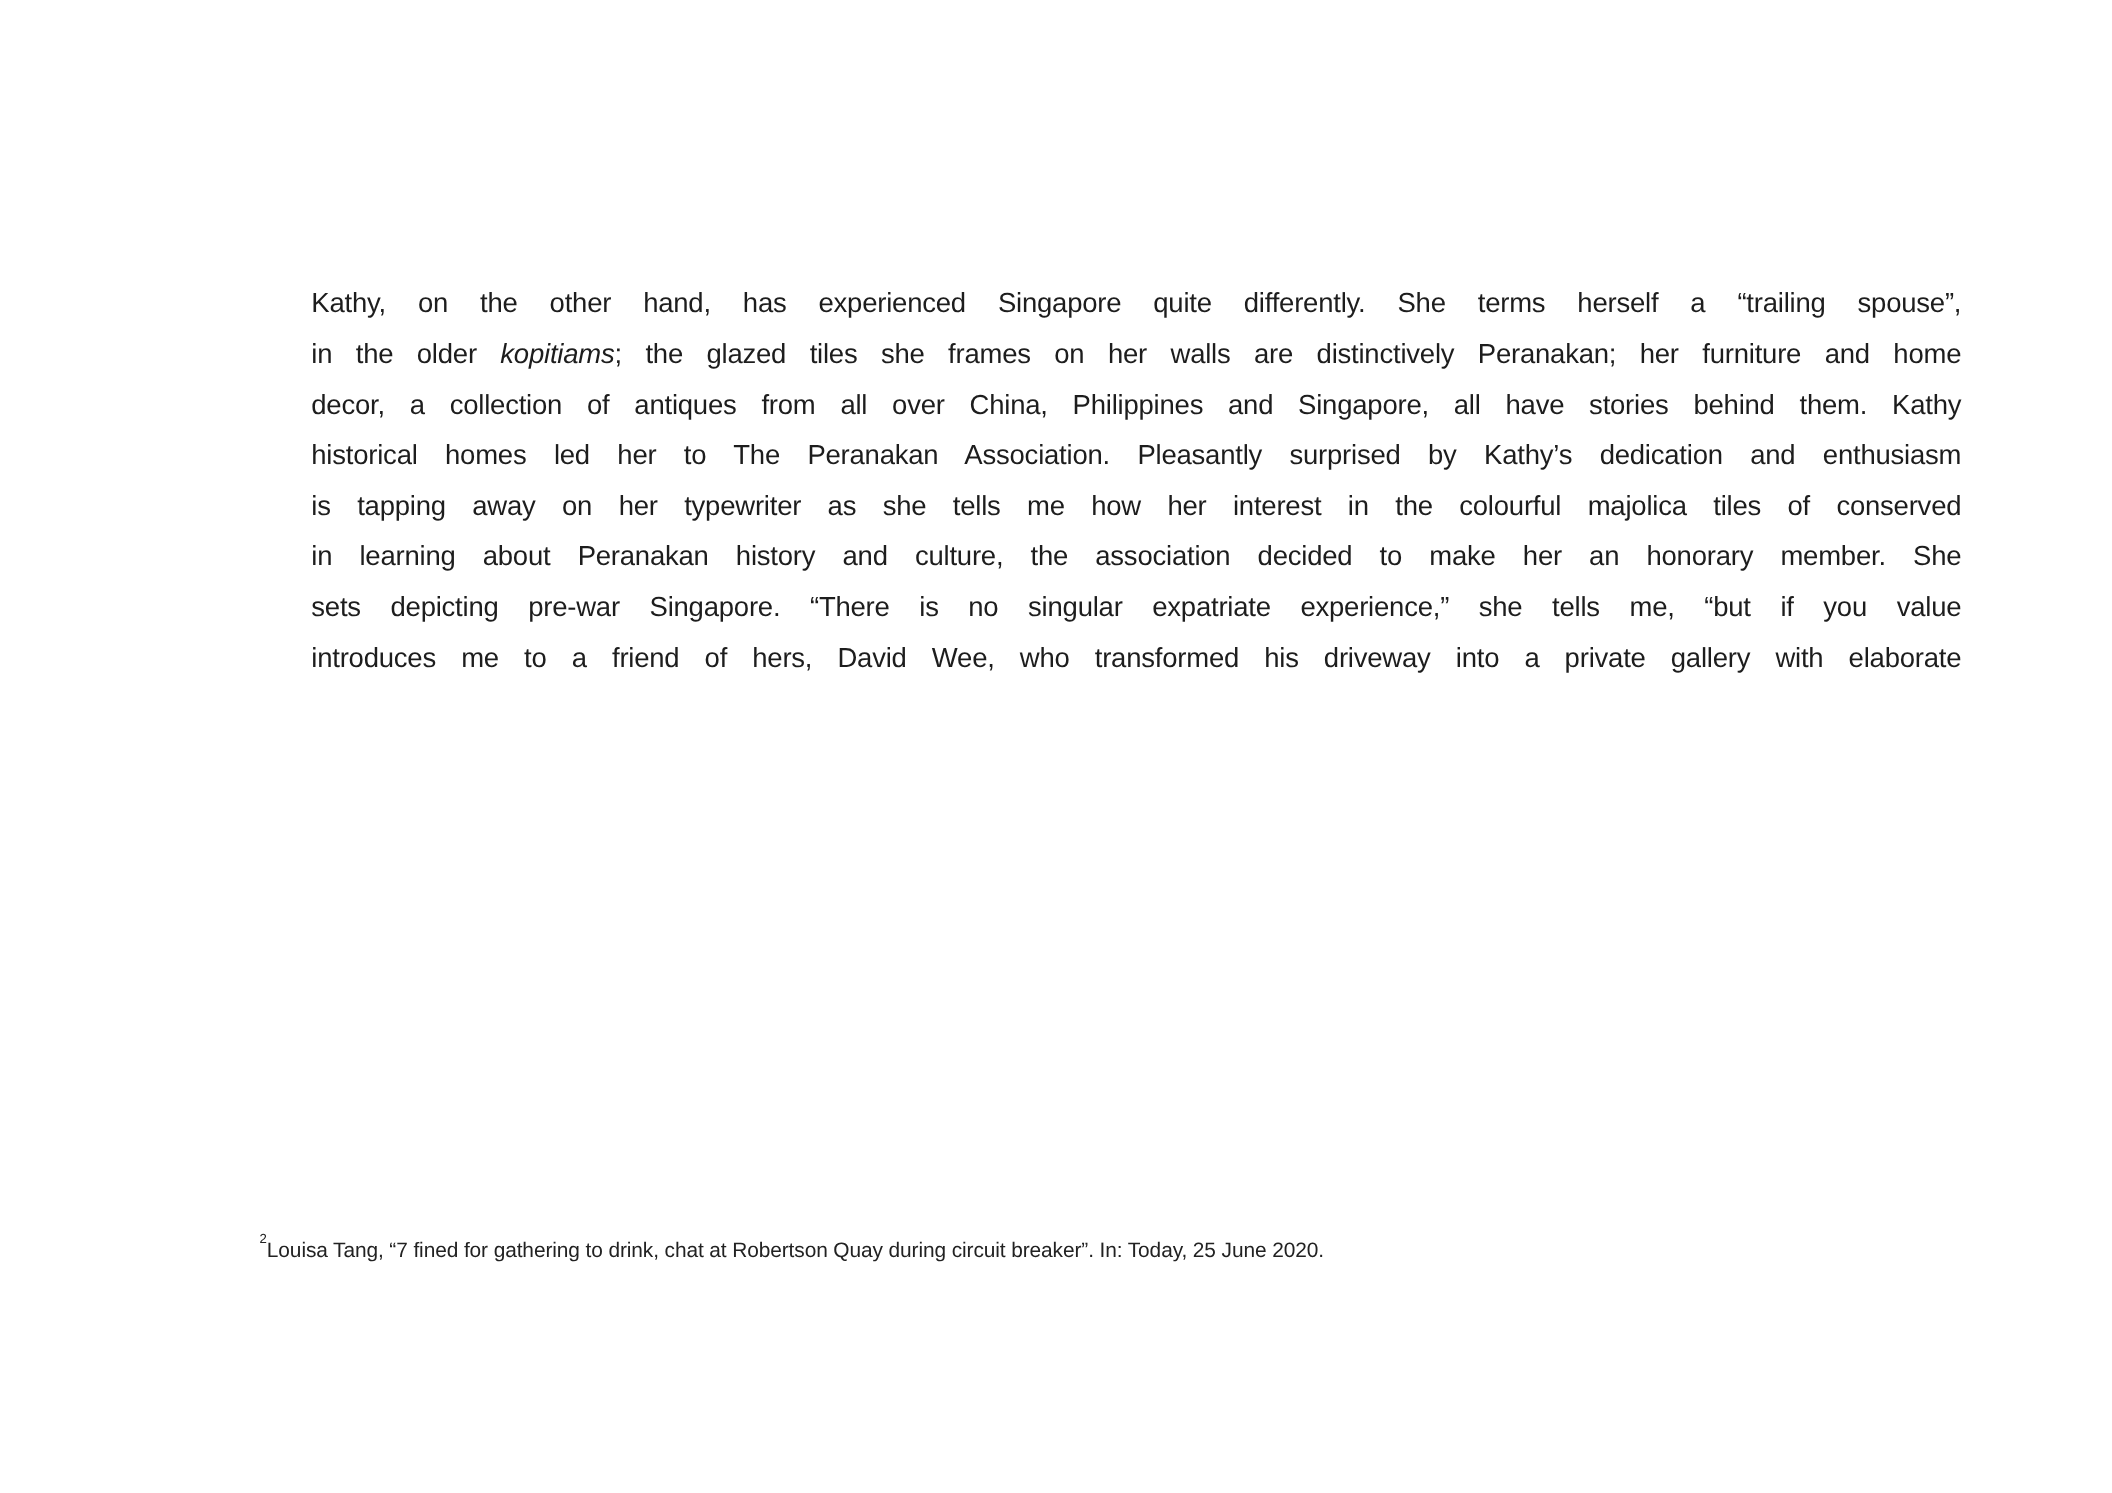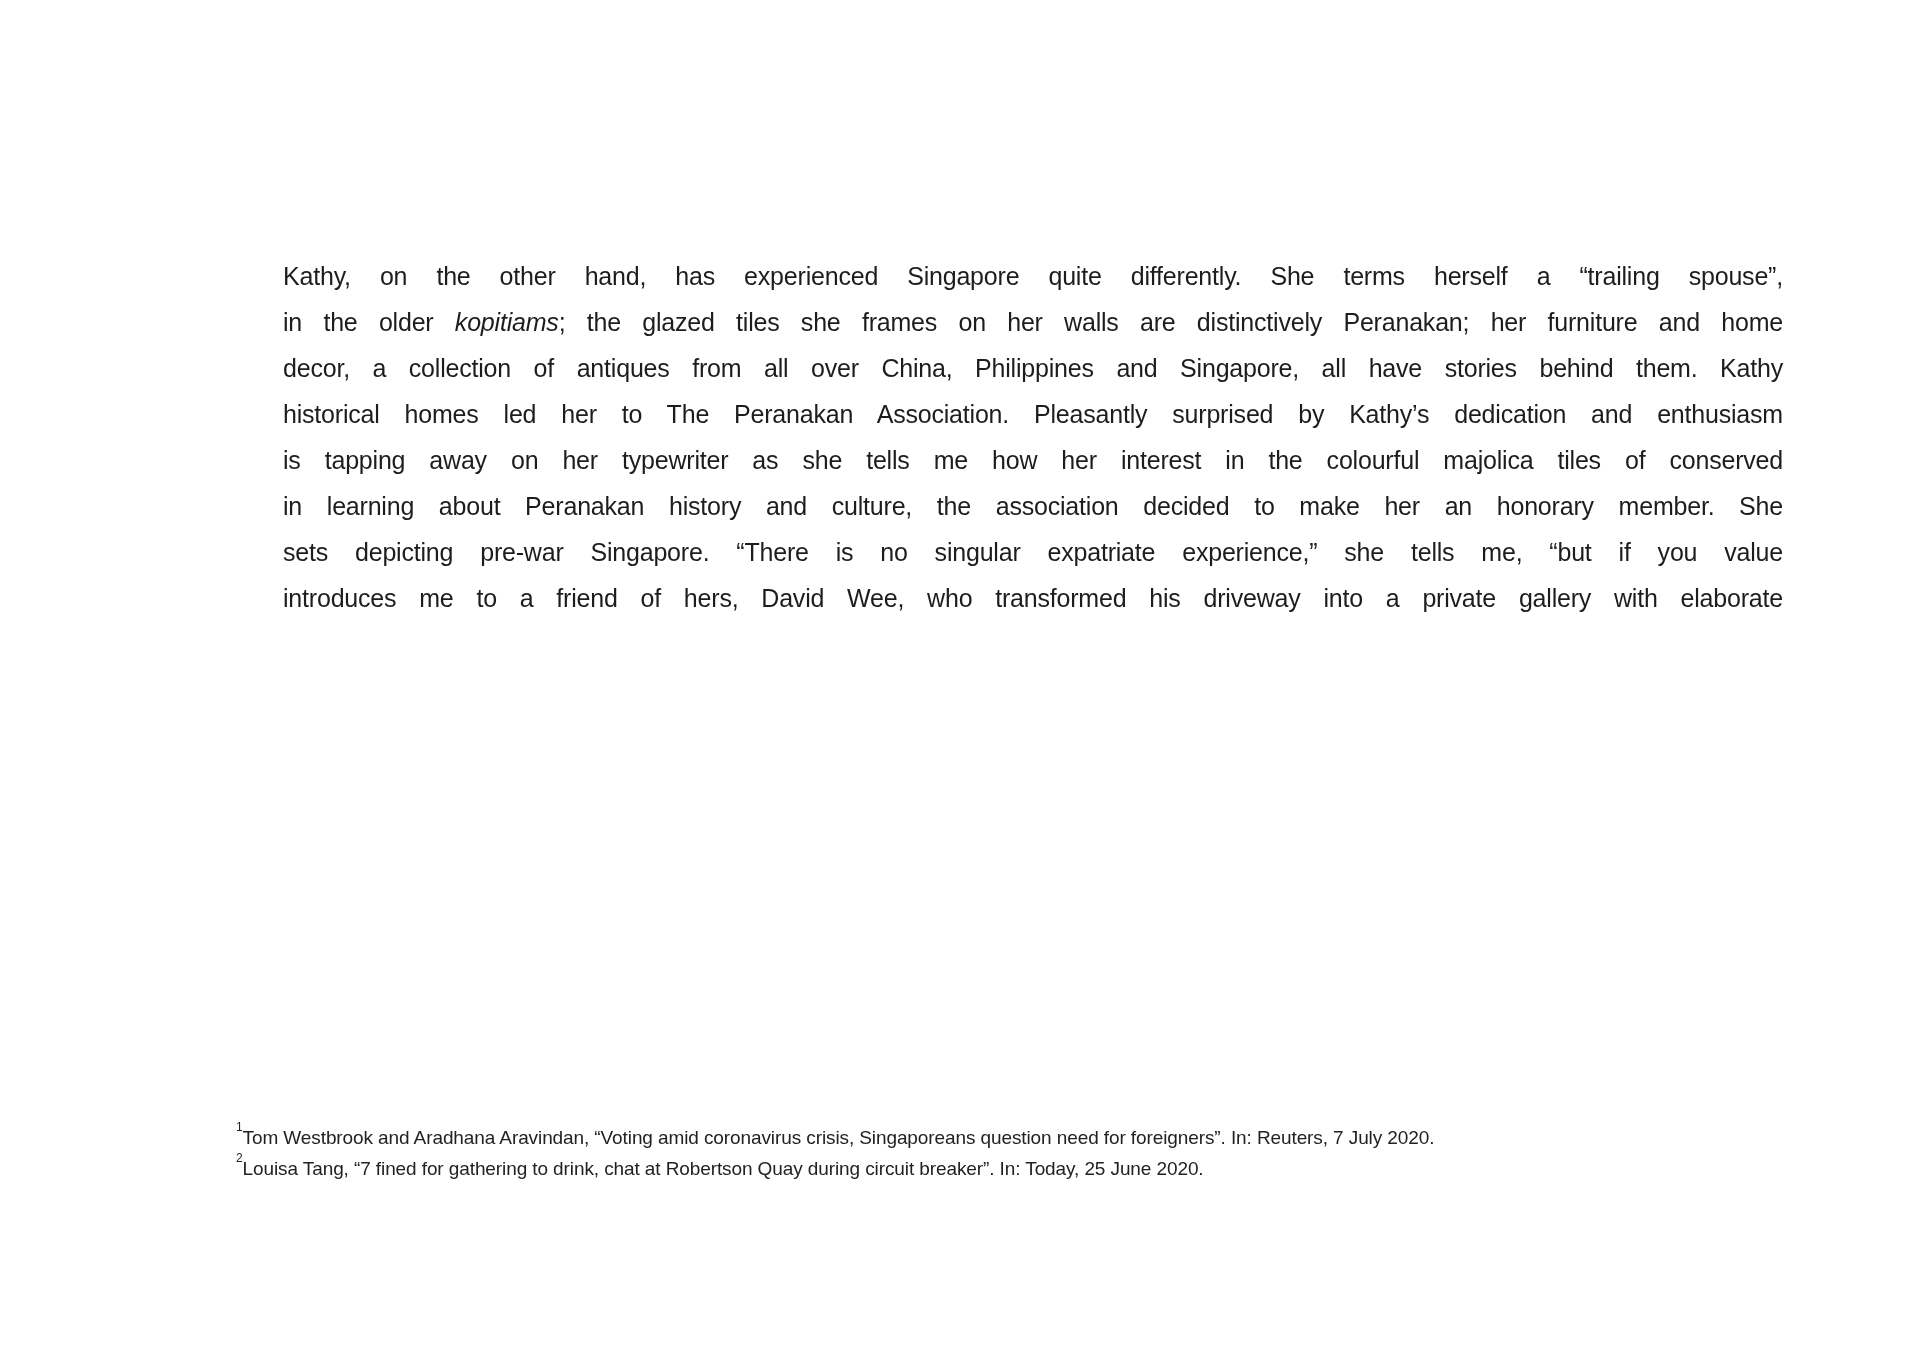--- a/index.html
+++ b/index.html
@@ -57,15 +57,14 @@
   <div class="para-line justified"><span>in the older </span><em>kopitiams</em><span>; the glazed tiles she frames on her walls are distinctively Peranakan; her furniture and home</span></div>
   <div class="para-line justified"><span>decor, a collection of antiques from all over China, Philippines and Singapore, all have stories behind them. Kathy</span></div>
   <div class="para-line justified"><span>historical homes led her to The Peranakan Association. Pleasantly surprised by Kathy’s dedication and enthusiasm</span></div>
   <div class="para-line justified"><span>is tapping away on her typewriter as she tells me how her interest in the colourful majolica tiles of conserved</span></div>
   <div class="para-line justified"><span>in learning about Peranakan history and culture, the association decided to make her an honorary member. She</span></div>
   <div class="para-line justified"><span>sets depicting pre-war Singapore. “There is no singular expatriate experience,” she tells me, “but if you value</span></div>
   <div class="para-line justified"><span>introduces me to a friend of hers, David Wee, who transformed his driveway into a private gallery with elaborate</span></div>
 </div>
 
 <div class="footnotes">
-  <div class="footnote"><sup class="fn-marker">1</sup><span>Tom Westbrook and Aradhana Aravindan, “Voting amid coronavirus crisis, Singaporeans question need for foreigners”. In: Reuters, 7 July 2020.</span></div>
   <div class="footnote"><sup class="fn-marker">2</sup><span>Louisa Tang, “7 fined for gathering to drink, chat at Robertson Quay during circuit breaker”. In: Today, 25 June 2020.</span></div>
 </div>
 
 </body></html>

